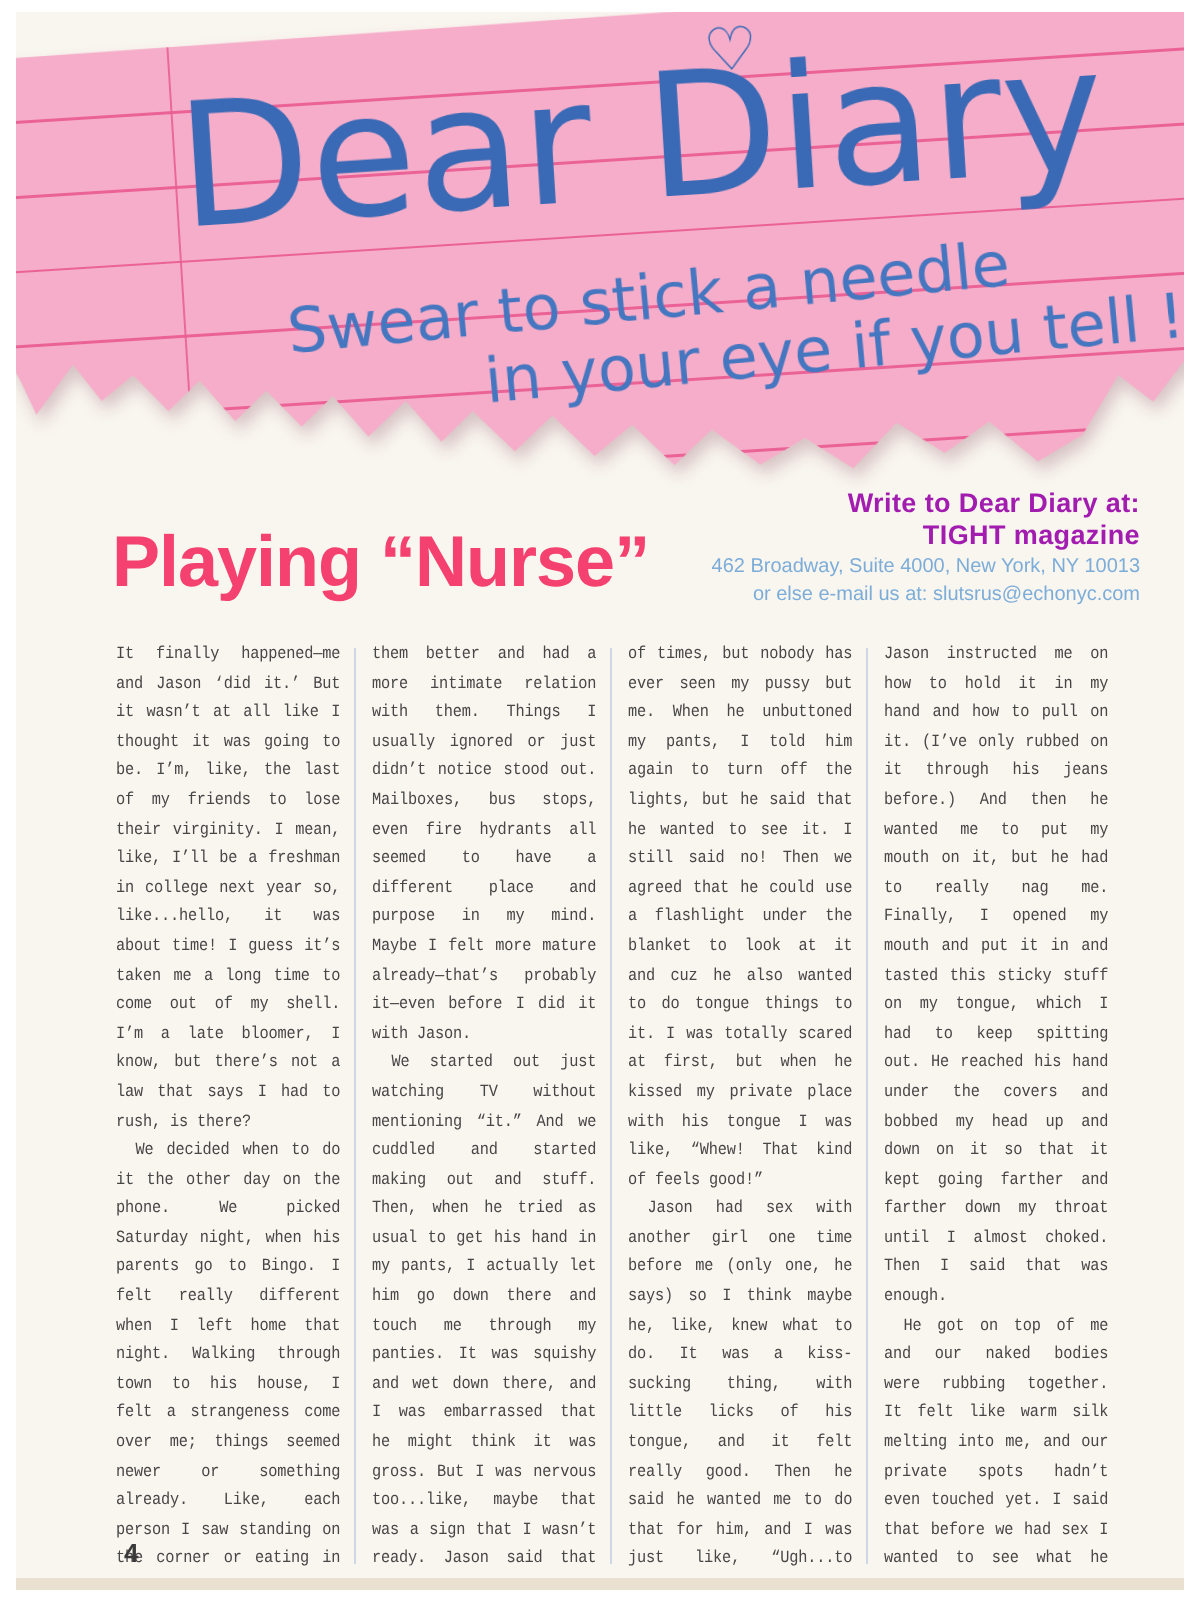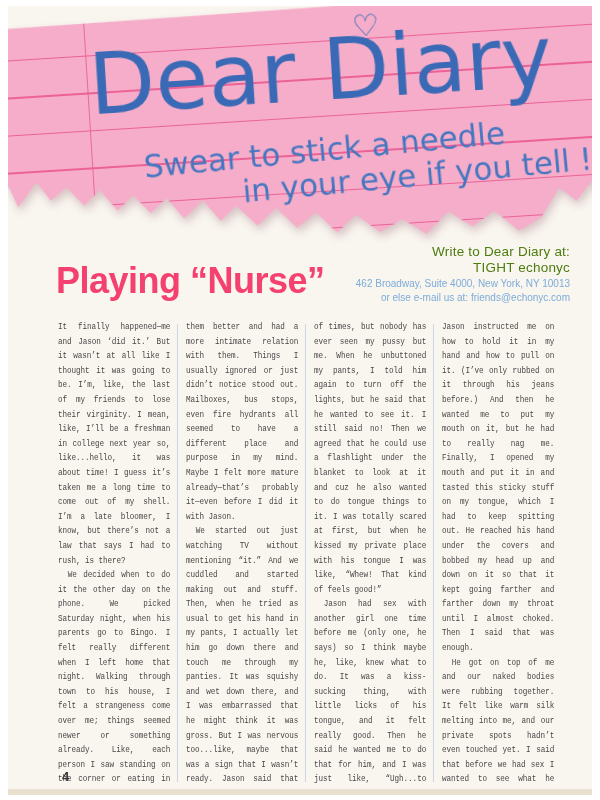--- a/index.html
+++ b/index.html
@@ -48,22 +48,22 @@
   }
   .note-sub{
     position:absolute;left:168px;top:126px;transform:rotate(-1.8deg);
     font-family:"DejaVu Sans",sans-serif;font-size:31px;line-height:34px;
     color:#4576c0;white-space:nowrap;
   }
   .note-sub .l2{margin-left:96px;}
 
   
   .contact{position:absolute;right:22px;top:238px;text-align:right;}
-  .contact .big{font-size:13.5px;font-weight:normal;line-height:15.5px;
-    color:#4d7c0f;letter-spacing:.2px;}
+  .contact .big{font-size:13.5px;font-weight:bold;line-height:15.5px;
+    color:#a21caf;letter-spacing:.2px;}
   .contact .small{font-size:10px;line-height:13.5px;color:#7cadd9;}
   .contact .small.first{margin-top:2px;}
 
   
   .article-title{
     position:absolute;left:48px;top:254px;font-size:36px;font-weight:bold;
     color:#f4416f;letter-spacing:-.5px;white-space:nowrap;
   }
   .columns{position:absolute;left:50px;top:314px;width:512px;height:472px;font-family:Liberation Mono, monospace;}
   .col{
@@ -96,23 +96,23 @@
       <div class="note-heart">♡</div>
       <div class="note-sub">
         <div class="l1">Swear to stick a needle</div>
         <div class="l2">in your eye if you tell !!!</div>
       </div>
     </div>
   </div>
 
   <div class="contact">
     <div class="big">Write to Dear Diary at:</div>
-    <div class="big">TIGHT echonyc</div>
+    <div class="big">TIGHT magazine</div>
     <div class="small first">462 Broadway, Suite 4000, New York, NY 10013</div>
-    <div class="small">or else e-mail us at: friends@echonyc.com</div>
+    <div class="small">or else e-mail us at: slutsrus@echonyc.com</div>
   </div>
 
   <div class="article-title">Playing “Nurse”</div>
 
   <div class="columns">
     <div class="col col1">
       <p>It finally happened—me and Jason ‘did it.’ But it wasn’t at all like I thought it was going to be. I’m, like, the last of my friends to lose their virginity. I mean, like, I’ll be a freshman in college next year so, like...hello, it was about time! I guess it’s taken me a long time to come out of my shell. I’m a late bloomer, I know, but there’s not a law that says I had to rush, is there?</p>
       <p class="indent">We decided when to do it the other day on the phone. We picked Saturday night, when his parents go to Bingo. I felt really different when I left home that night. Walking through town to his house, I felt a strangeness come over me; things seemed newer or something already. Like, each person I saw standing on the corner or eating in a restaurant window looked different to me—because they’d already had sex, and I was on my way to do it. Even the buildings and stuff looked different, like they had new meaning, like I knew</p>
     </div>
     <div class="col col2">

